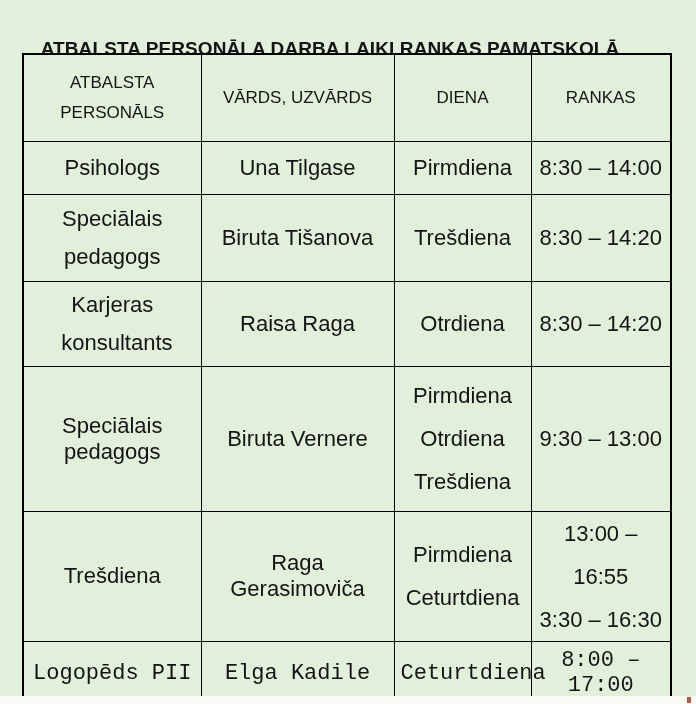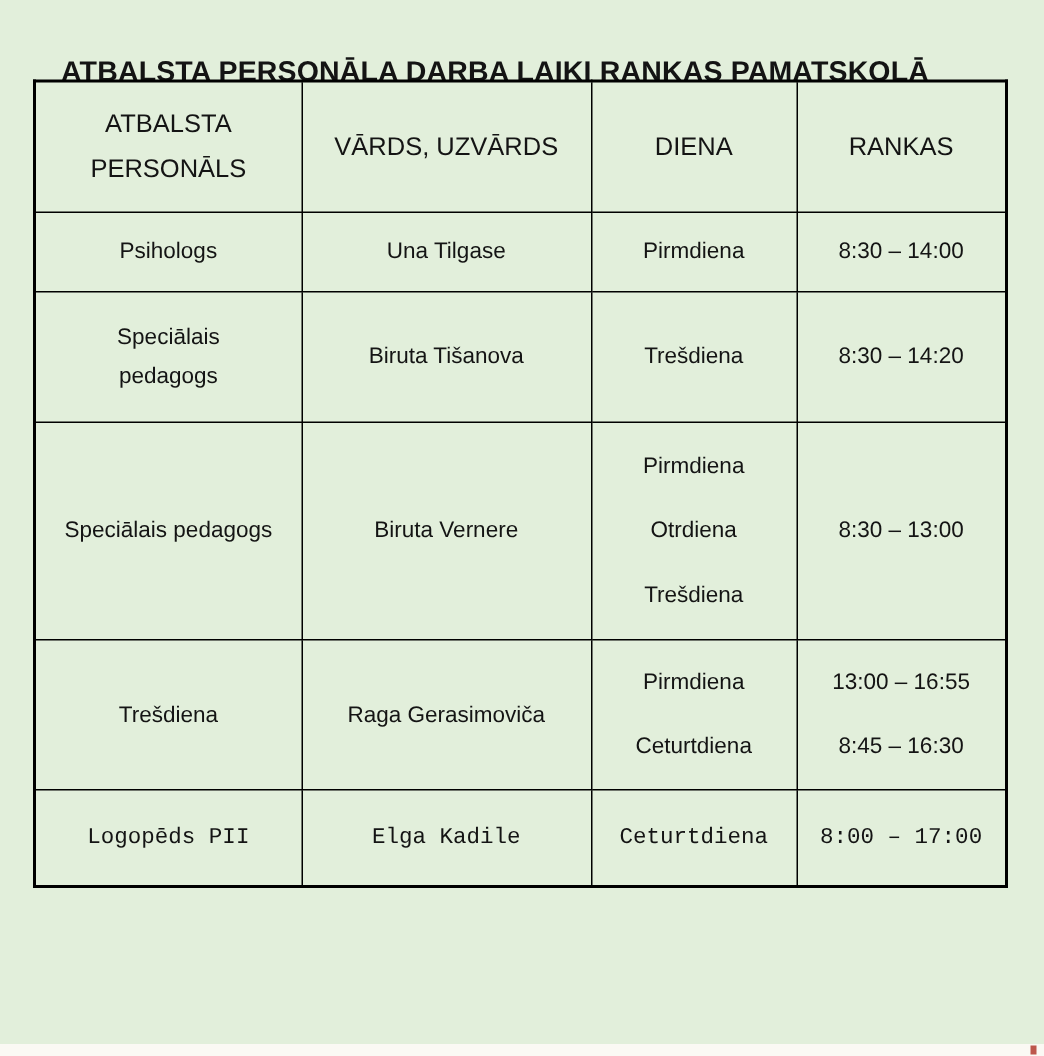--- a/index.html
+++ b/index.html
@@ -17,21 +17,21 @@
     letter-spacing:0.1px; color:var(--text,#141414);margin-top:25px;
   }
   table.schedule {
     position:absolute; left:22px; top:53px; width:648px;
     border-collapse:collapse; table-layout:fixed;
     border:2px solid var(--border,#000);
   }
   .schedule th, .schedule td {
     border:1px solid var(--border,#000);
     text-align:center; vertical-align:middle;
-    font-weight:400; font-size:15px; padding:0 6px;
+    font-weight:400; font-size:22px; padding:0 6px;
     color:var(--text,#141414);
   }
   .schedule th { font-size:17px; }
   col.c1 { width:178px; } col.c2 { width:193px; }
   col.c3 { width:137px; } col.c4 { width:140px; }
   tr.rh { height:87px; }
   tr.r1 { height:53px; }
   tr.r2 { height:87px; }
   tr.r3 { height:85px; }
   tr.r4 { height:145px; }
@@ -81,45 +81,53 @@
         <td>8:30 – 14:00</td>
       </tr>
       <tr class="r2">
         <td>
           <div class="wrap-narrow">Speciālais pedagogs</div>
         </td>
         <td>Biruta Tišanova</td>
         <td>Trešdiena</td>
         <td>8:30 – 14:20</td>
       </tr>
+      <tr class="r3">
+        <td>
+          <div class="wrap-narrow">Karjeras konsultants</div>
+        </td>
+        <td>Raisa Raga</td>
+        <td>Otrdiena</td>
+        <td>8:30 – 14:20</td>
+      </tr>
       <tr class="r4">
         <td>Speciālais pedagogs</td>
         <td>Biruta Vernere</td>
         <td>
           <div class="stack">
             <div>Pirmdiena</div>
             <div>Otrdiena</div>
             <div>Trešdiena</div>
           </div>
         </td>
-        <td>8:30 – 13:00</td>
+        <td>9:30 – 13:00</td>
       </tr>
       <tr class="r5">
         <td>Trešdiena</td>
         <td>Raga Gerasimoviča</td>
         <td>
           <div class="stack">
             <div>Pirmdiena</div>
             <div>Ceturtdiena</div>
           </div>
         </td>
         <td>
           <div class="stack">
             <div>13:00 – 16:55</div>
-            <div>8:45 – 16:30</div>
+            <div>3:30 – 16:30</div>
           </div>
         </td>
       </tr>
       <tr class="r6">
         <td>Logopēds PII</td>
         <td>Elga Kadile</td>
         <td>Ceturtdiena</td>
         <td>8:00 – 17:00</td>
       </tr>
     </tbody>

